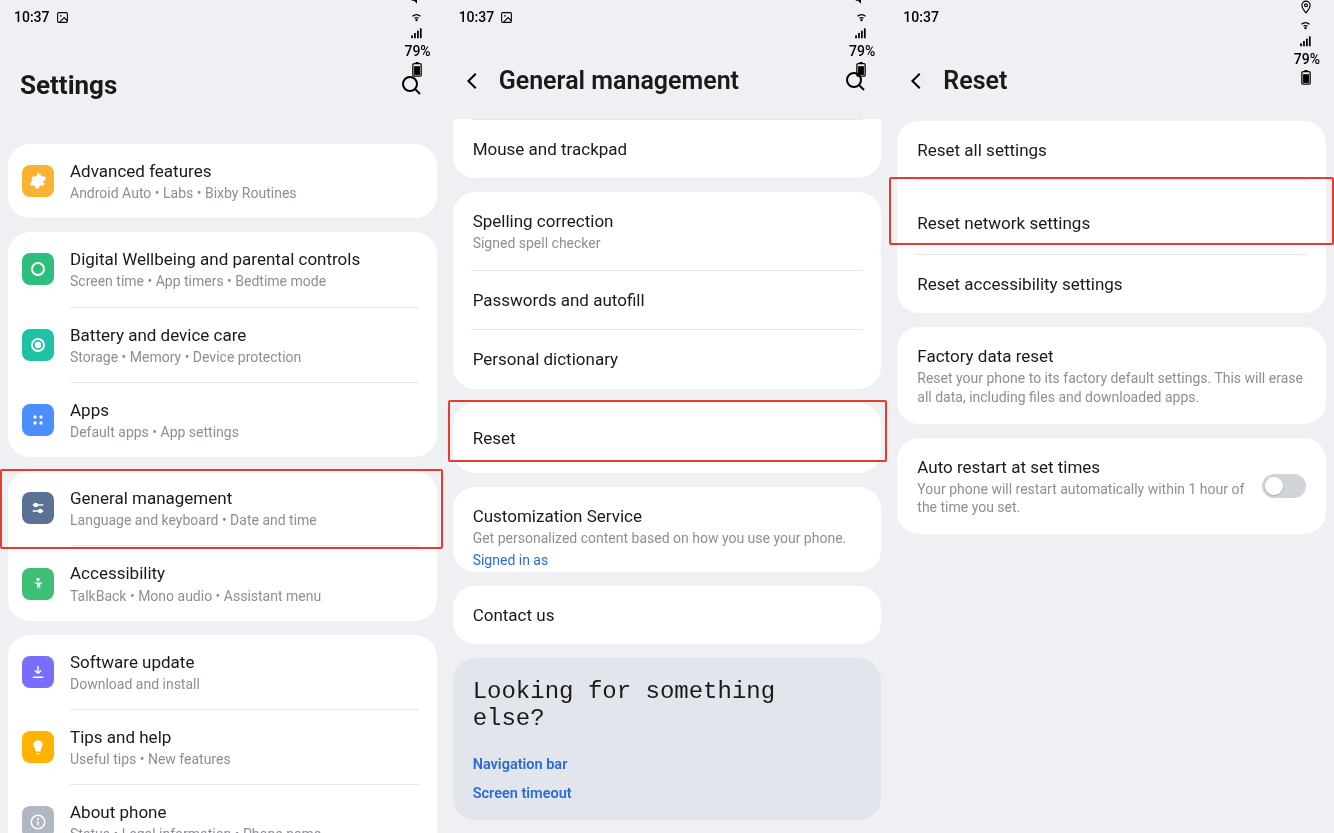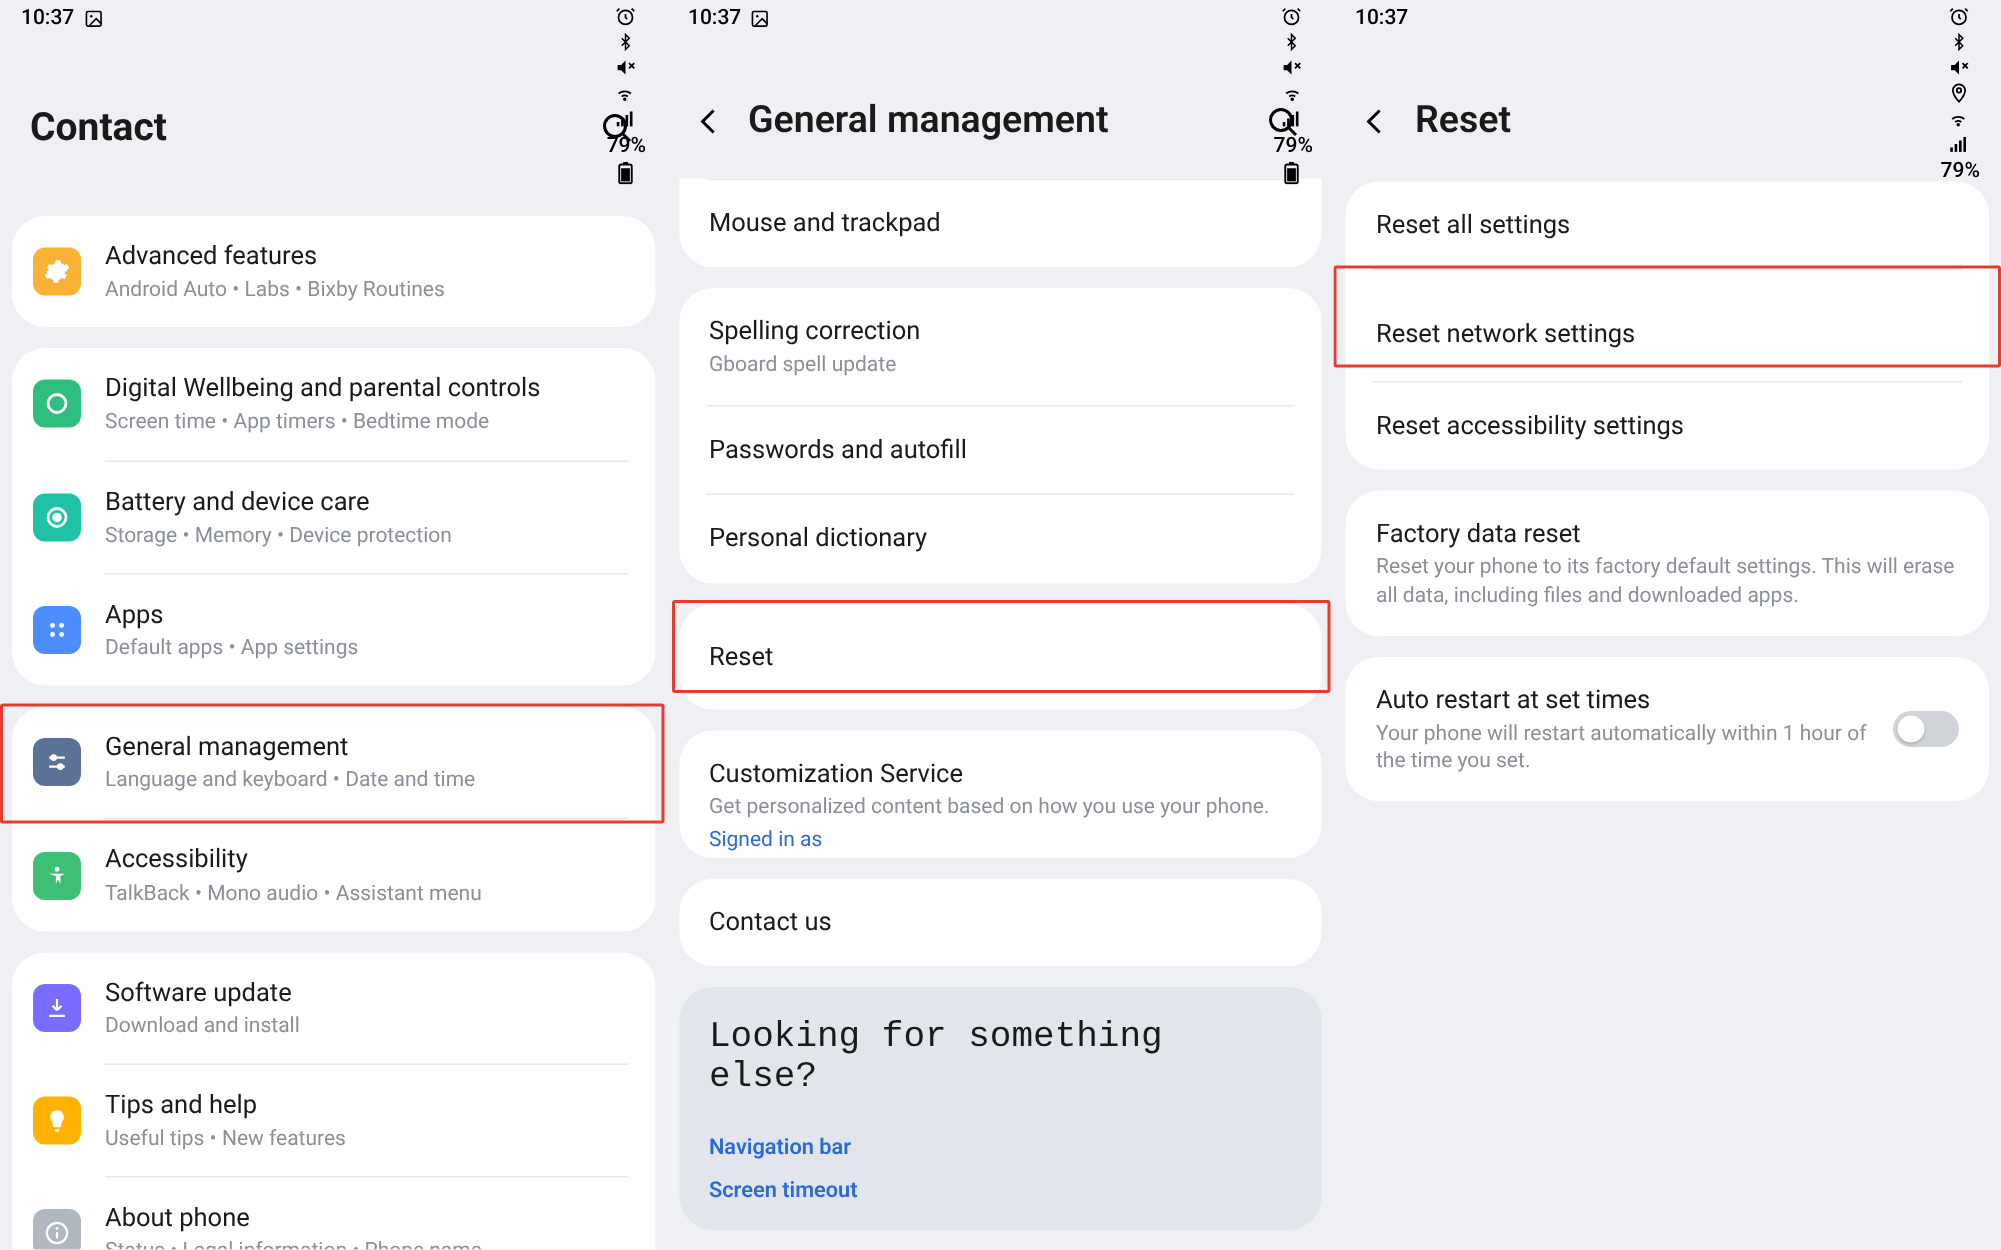--- a/index.html
+++ b/index.html
@@ -14,21 +14,21 @@
   .screen {
     width: 444.66px;
     height: 833px;
     background: #eef0f3;
     position: relative;
     overflow: hidden;
   }
   .status-bar {
     display: flex;
     justify-content: space-between;
-    align-items: flex-start;
+    align-items: center;
     padding: 4px 14px 0 14px;
     height: 30px;
     font-size: 14px;
     font-weight: 500;
     color: #000;
   }
   .status-left { display: flex; align-items: center; gap: 6px; }
   .status-right { display: flex; align-items: center; gap: 3px; font-size: 12px; flex-direction: column;}
   .status-right .pct { font-size: 14px; margin-left:2px;}
   .pic-icon { font-size: 13px; }
@@ -180,21 +180,21 @@
       <span class="pct">79%</span>
       <svg width="10" height="15" viewBox="0 0 12 18" fill="#000">
           <rect x="1" y="2" width="10" height="15" rx="1.5" fill="none" stroke="#000" stroke-width="1.5"></rect>
           <rect x="4" y="0" width="4" height="2" rx="0.5"></rect>
           <rect x="2.5" y="5" width="7" height="10.5"></rect>
         </svg>
     </div>
   </div>
 
   <div class="header settings">
-    <div class="header-title">Contact</div>
+    <div class="header-title">Settings</div>
     <div class="search-icon-wrap">
       <svg width="24" height="24" viewBox="0 0 24 24" fill="none" stroke="#000" stroke-width="2">
           <circle cx="11" cy="11" r="7"></circle>
           <line x1="21" y1="21" x2="16.5" y2="16.5"></line>
         </svg>
     </div>
   </div>
 
   <div style="height:14px"></div>
 
@@ -393,21 +393,21 @@
       <div class="row-text">
           <div class="row-title">Mouse and trackpad</div>
         </div>
     </div>
   </div>
 
   <div class="card">
     <div class="row noicon">
       <div class="row-text">
         <div class="row-title">Spelling correction</div>
-        <div class="row-sub">Gboard spell update</div>
+        <div class="row-sub">Signed spell checker</div>
       </div>
     </div>
     <div class="divider full"></div>
     <div class="row noicon">
       <div class="row-text">
           <div class="row-title">Passwords and autofill</div>
         </div>
     </div>
     <div class="divider full"></div>
     <div class="row noicon">

